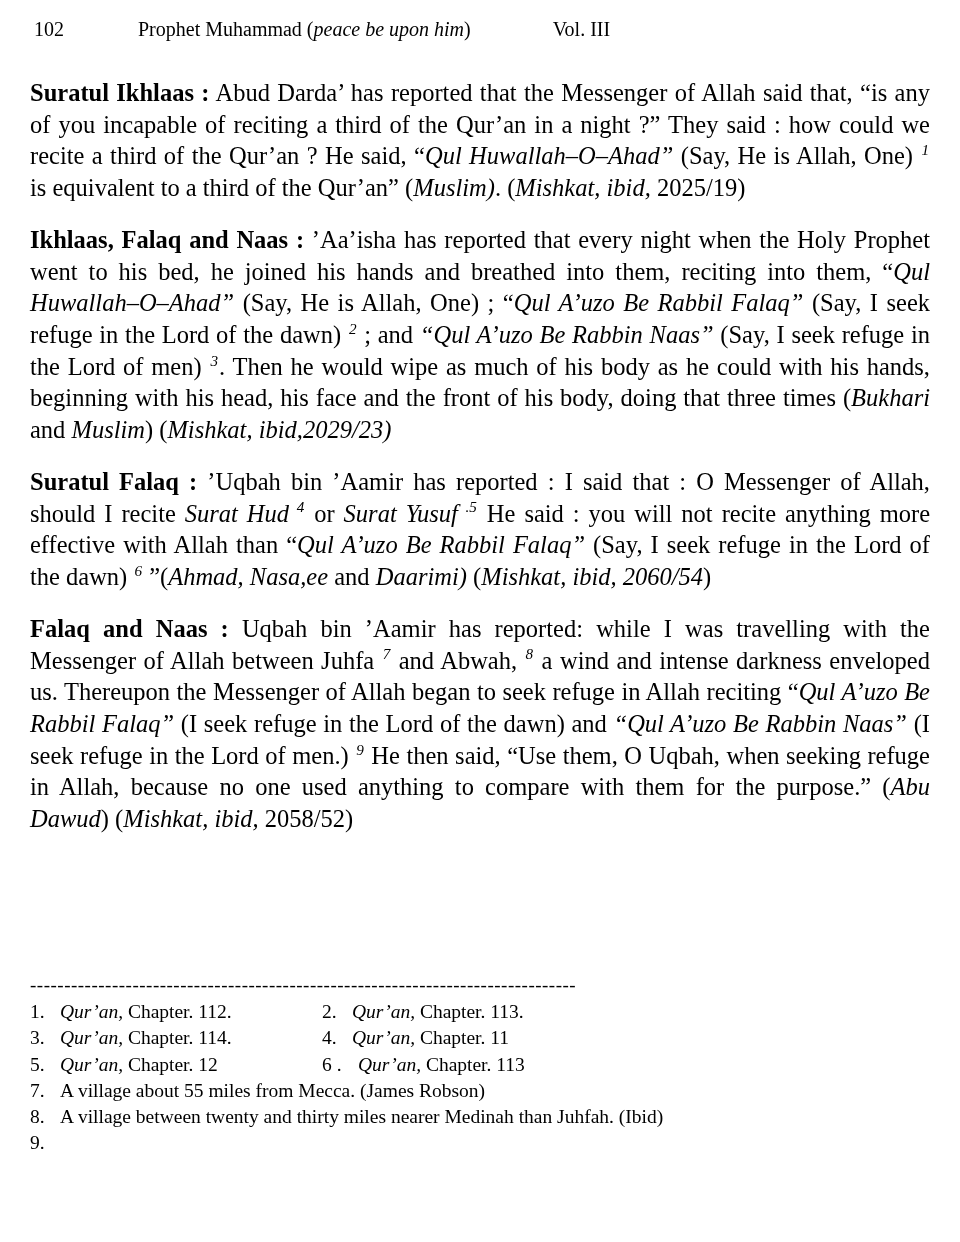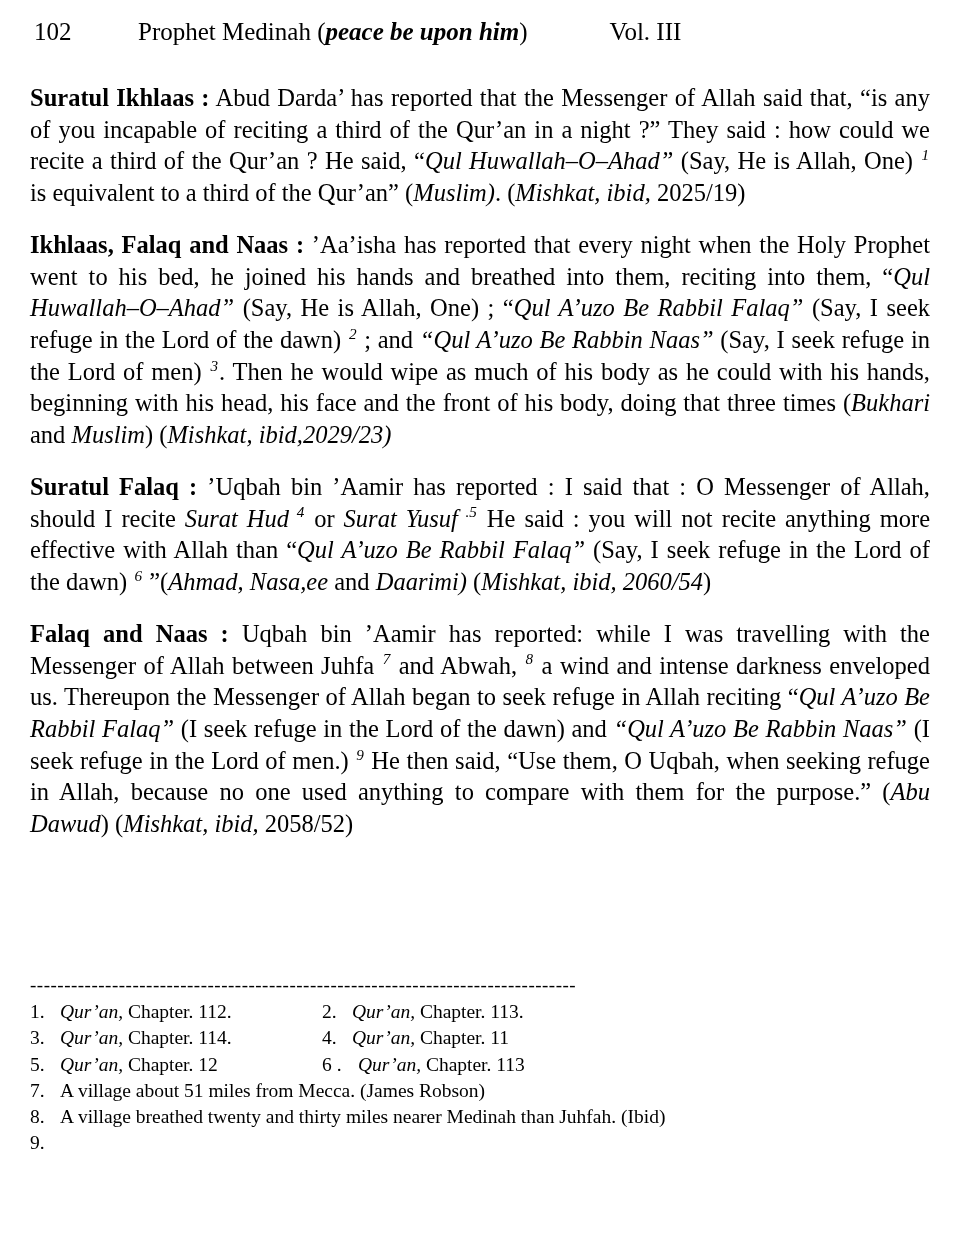--- a/index.html
+++ b/index.html
@@ -18,34 +18,34 @@
     box-sizing: border-box;
     width: 960px;
     height: 1242px;
     padding: 18px 30px 10px 30px;
     position: relative;
   }
   
   .runhead {
     display: flex;
     align-items: flex-start;
-    font-size: 25px;
+    font-size: 20px;
     margin: 0 0 34px 0;
     padding-left: 4px;
   }
   .runhead .folio {
     width: 104px;
     flex: 0 0 104px;
   }
   .runhead .title {
     flex: 0 0 auto;
   }
   .runhead .title .ital {
     font-style: italic;
-    font-weight: bold;
+    font-weight: normal;
   }
   .runhead .vol {
     margin-left: 82px;
   }
   
   .body-text {
     font-size: 24.5px;
     line-height: 1.295;
     text-align: justify;
     text-justify: inter-word;
@@ -120,21 +120,21 @@
     white-space: nowrap;
   }
 </style>
 </head>
 <body>
 
 <div class="page">
 
   <div class="runhead">
     <span class="folio">102</span>
-    <span class="title"><span>Prophet Medinah (</span><span class="ital">peace be upon him</span><span>)</span></span>
+    <span class="title"><span>Prophet Muhammad (</span><span class="ital">peace be upon him</span><span>)</span></span>
     <span class="vol">Vol. III</span>
   </div>
 
   <div class="body-text">
 
     <p class="para">
       <span class="lead">Suratul Ikhlaas  :</span><span class="runs"><span>  Abud Darda’ has reported that  the Messenger of Allah said that, “is any of you incapable of reciting a third of the Qur’an in a night ?” They said : how could we recite a third  of  the  Qur’an ?  He  said, “</span><span class="it">Qul Huwallah–O–Ahad”</span><span> (Say, He is Allah, One) </span><sup>1</sup><span> is equivalent to a third of the Qur’an” (</span><span class="it">Muslim)</span><span>. (</span><span class="it">Mishkat, ibid,</span><span> 2025/19)</span></span>
     </p>
 
     <p class="para">
@@ -180,27 +180,27 @@
             <span class="fn-text"><span class="it">Qur’an,</span> Chapter. 12</span>
           </div>
           <div class="fn-col">
             <span class="fn-num wide">6 .</span>
             <span class="fn-text"><span class="it">Qur’an,</span> Chapter. 113</span>
           </div>
         </div>
         <div class="fn-row">
           <div class="fn-col left">
             <span class="fn-num">7.</span>
-            <span class="fn-text">A village about 51 miles from Mecca. (James Robson)</span>
+            <span class="fn-text">A village about 55 miles from Mecca. (James Robson)</span>
           </div>
         </div>
         <div class="fn-row">
           <div class="fn-col left">
             <span class="fn-num">8.</span>
-            <span class="fn-text">A village breathed twenty and thirty miles nearer Medinah than Juhfah.  (Ibid)</span>
+            <span class="fn-text">A village between twenty and thirty miles nearer Medinah than Juhfah.  (Ibid)</span>
           </div>
         </div>
         <div class="fn-row">
           <div class="fn-col left">
             <span class="fn-num">9.</span>
           </div>
         </div>
       </div>
   </div>
 

